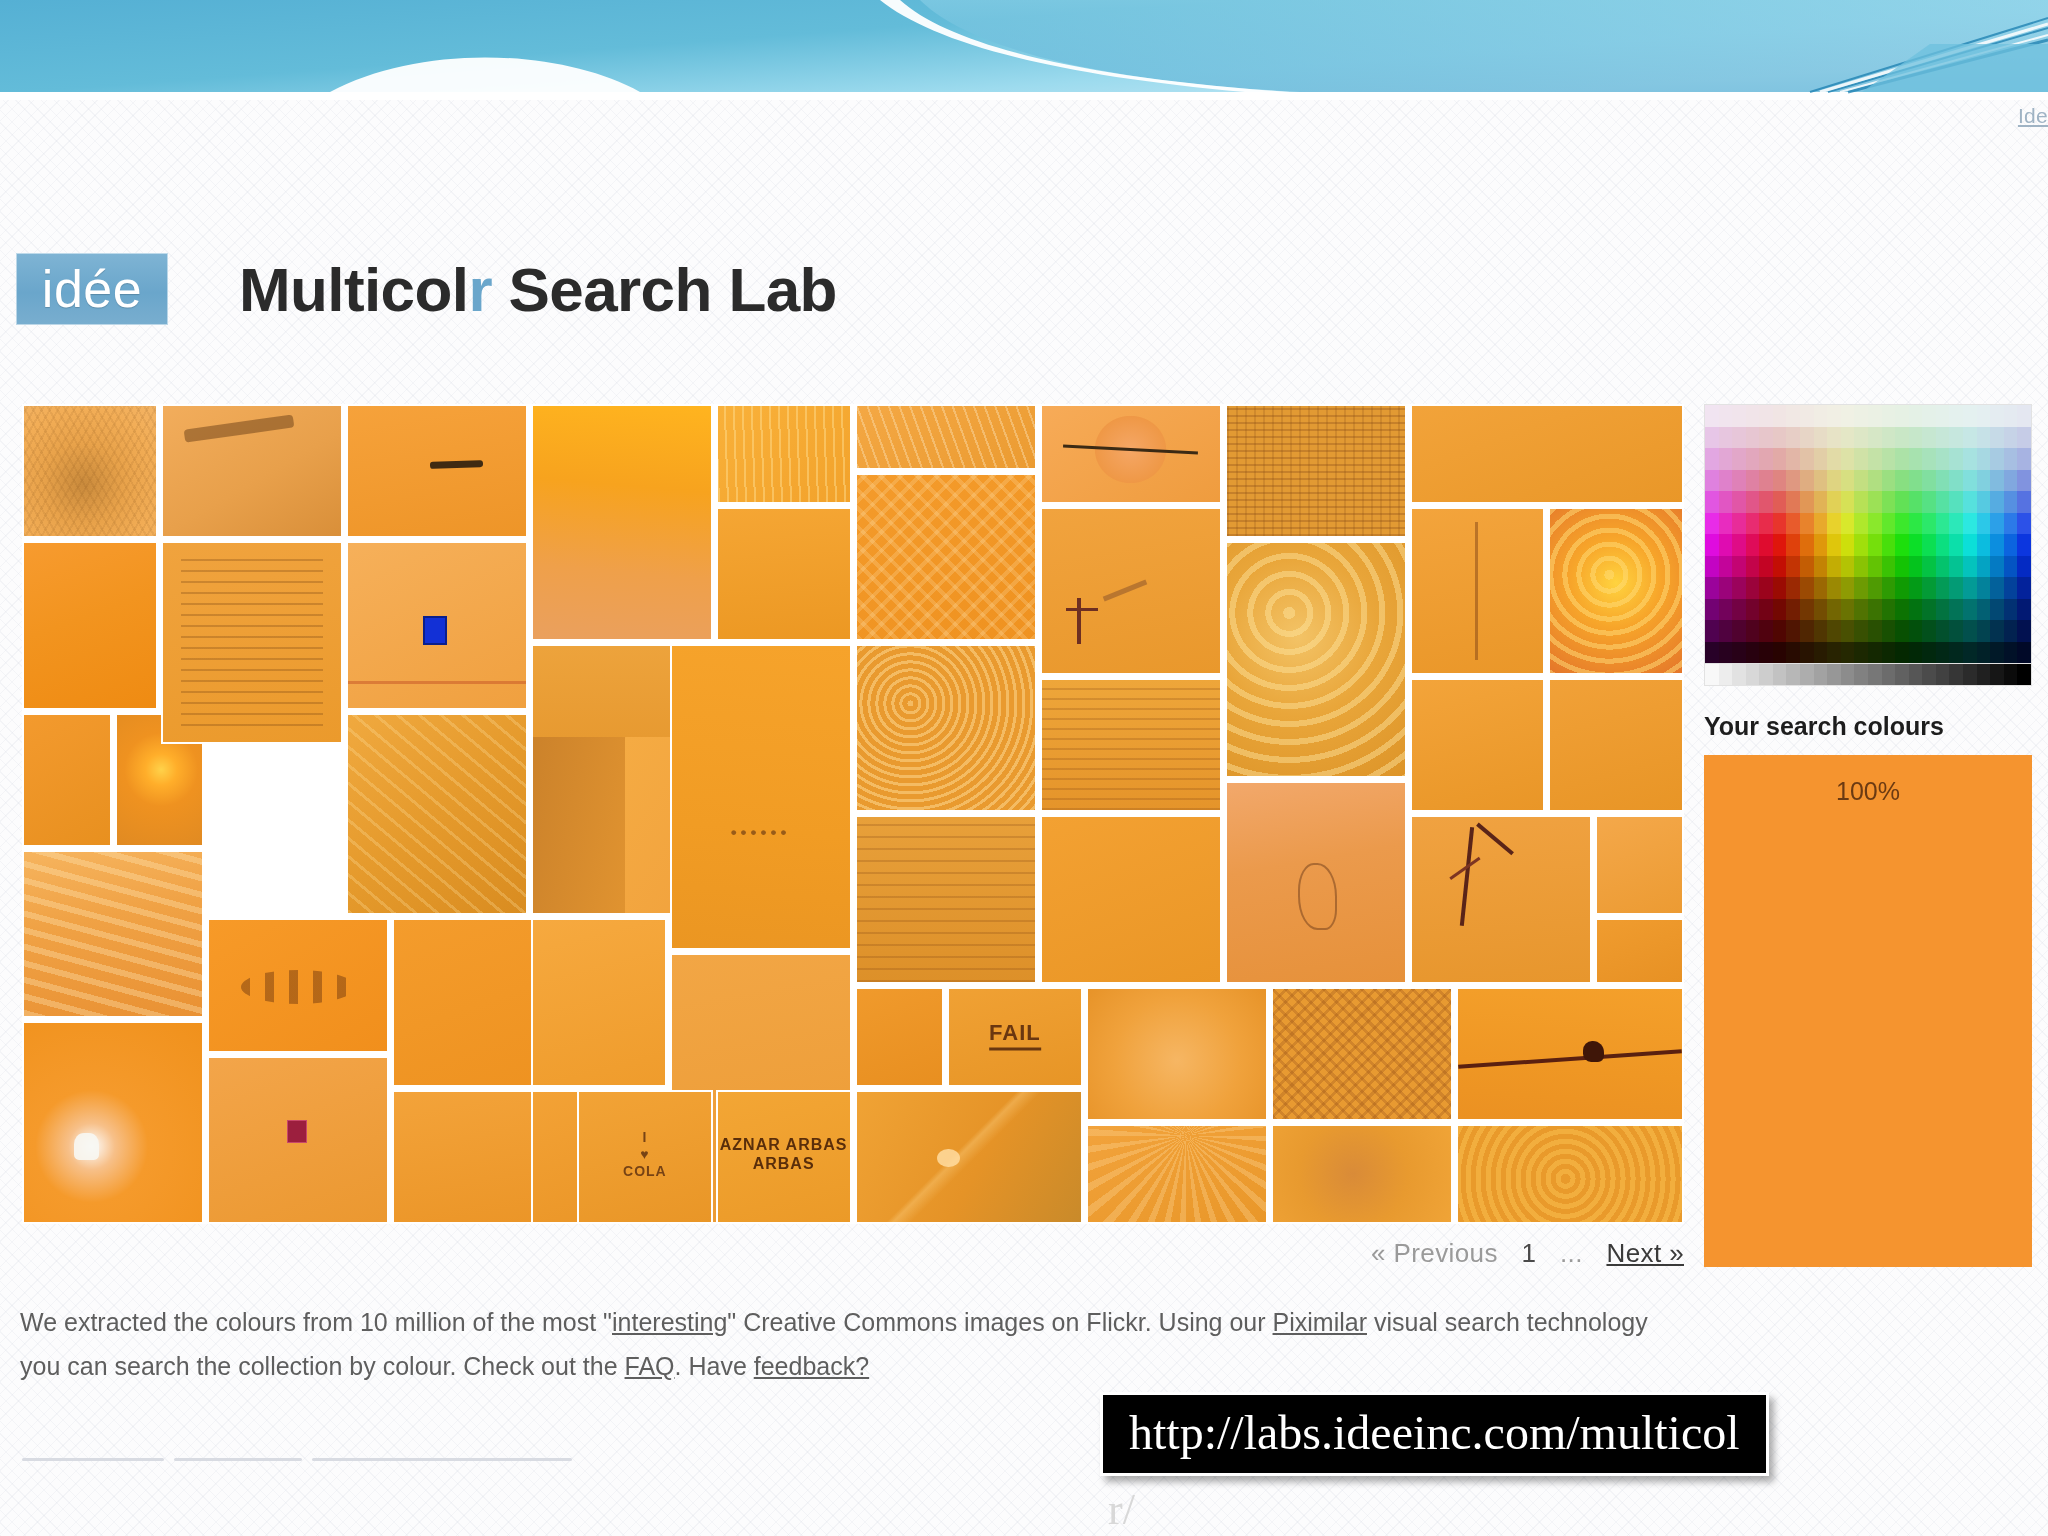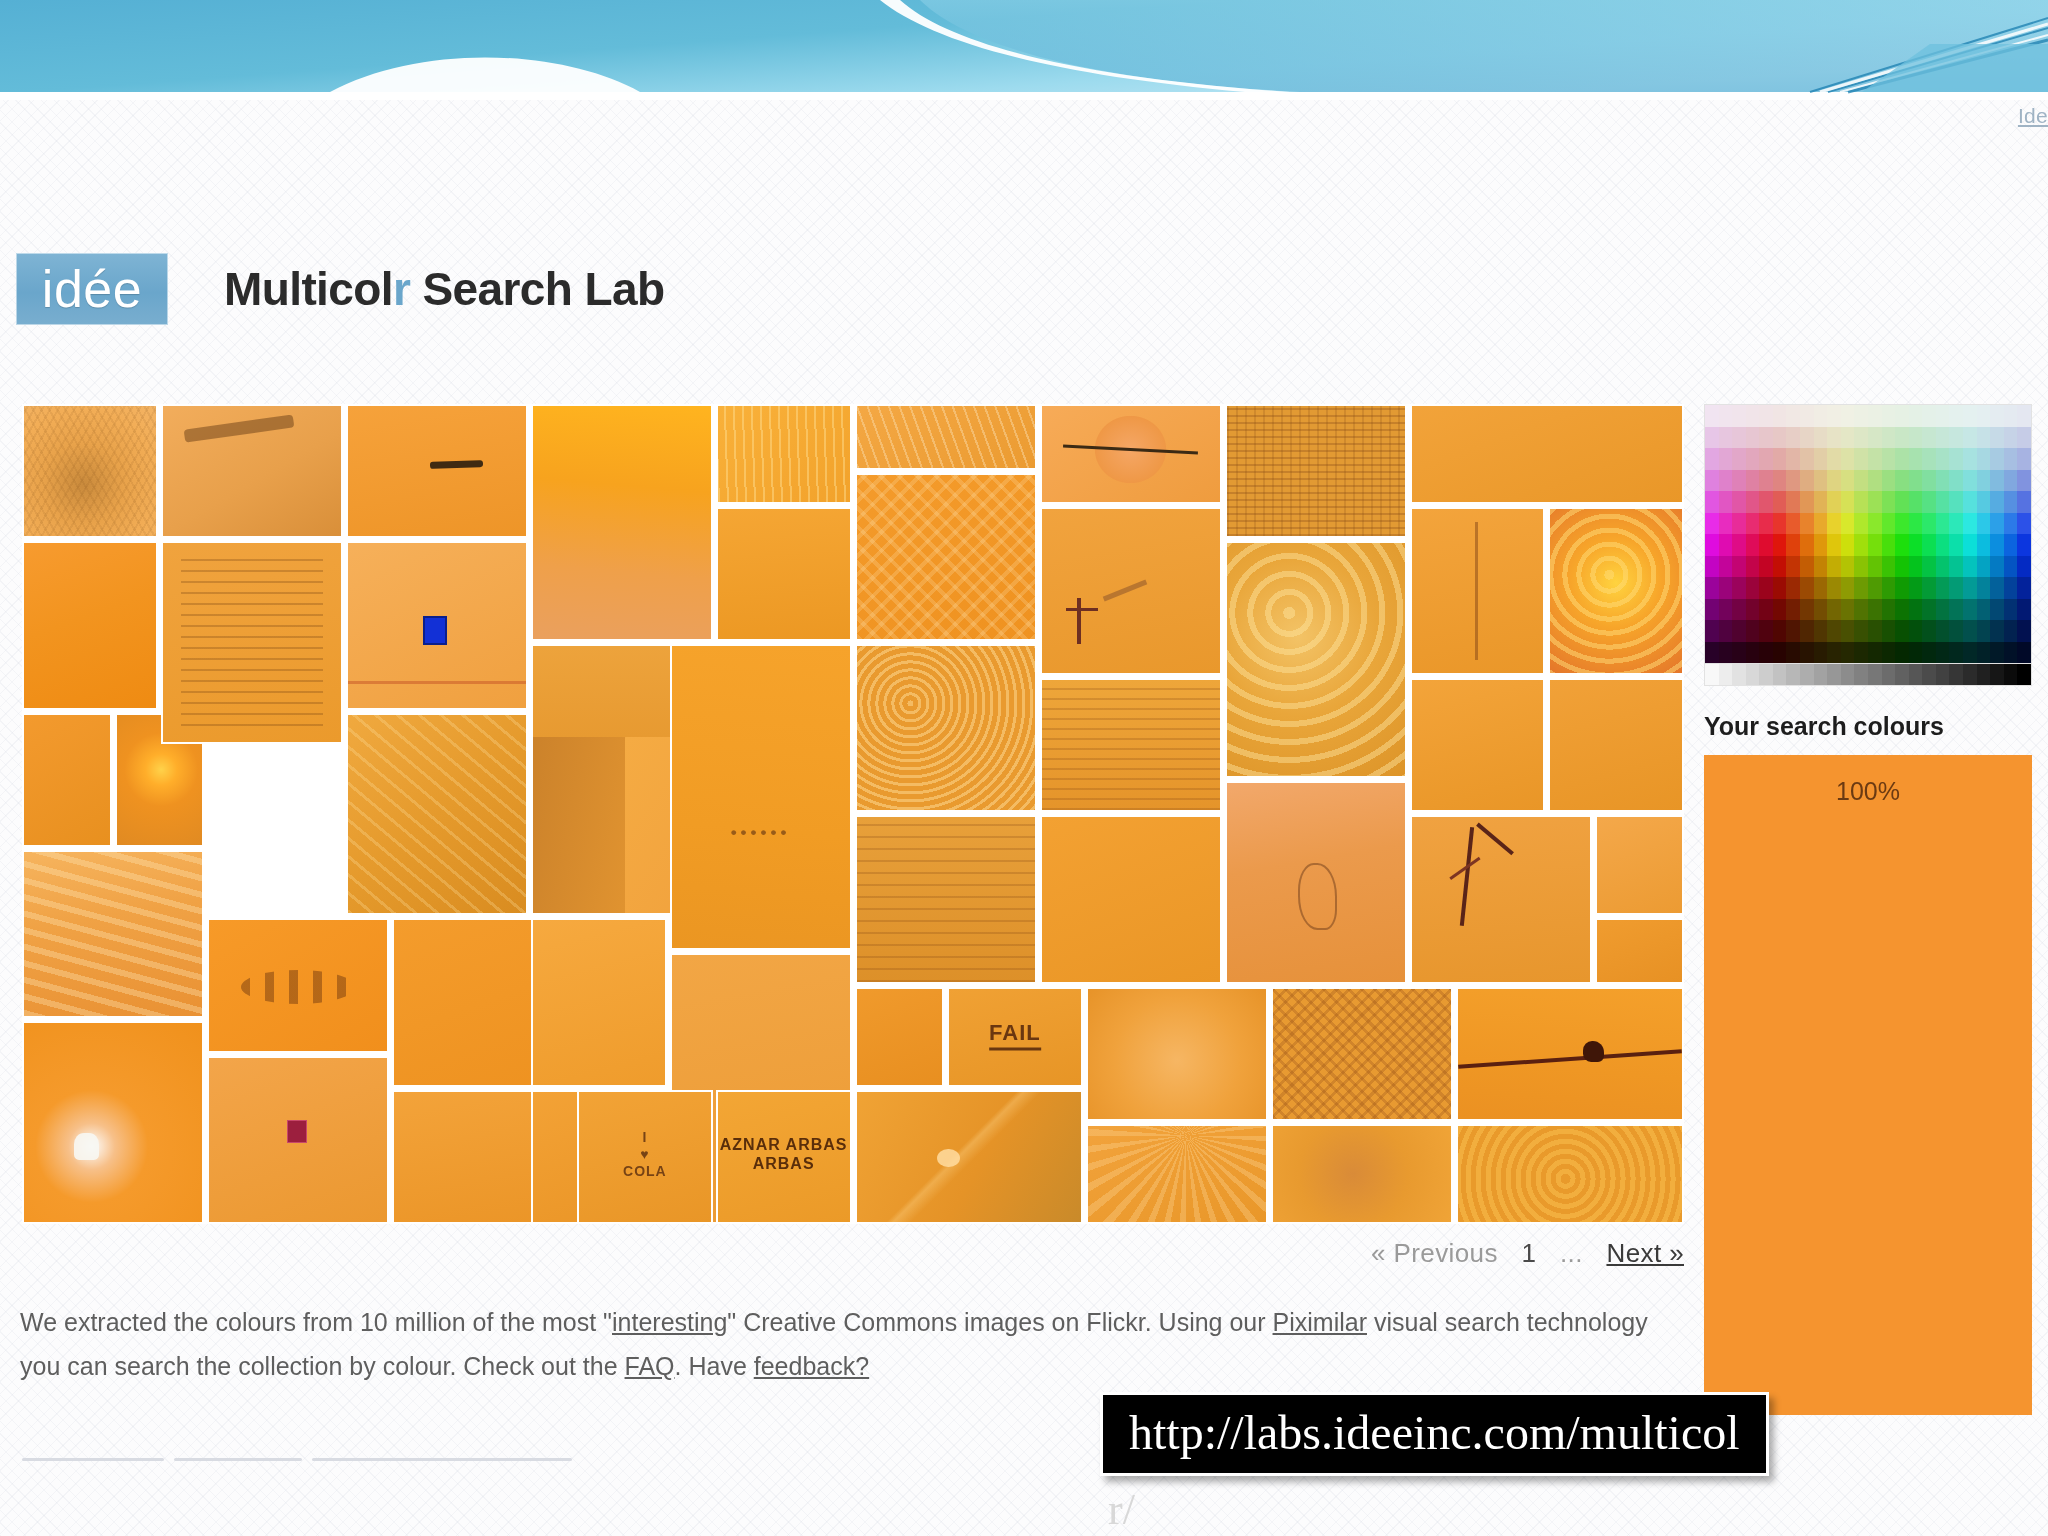--- a/index.html
+++ b/index.html
@@ -41,21 +41,21 @@
     width: 152px; height: 72px;
     background: linear-gradient(180deg,#7fb4d4 0%,#6aa6cb 55%,#79aecf 100%);
     display: flex; align-items: center; justify-content: center;
     box-shadow: 0 0 0 1px rgba(255,255,255,.5) inset;
   }
   #logo-text {
     color: #ffffff; font-size: 52px; font-weight: 400; letter-spacing: .5px;
     text-shadow: 0 1px 1px rgba(0,0,0,.18);
   }
   #app-title {
-    margin-left: 56px; font-size: 46px; font-weight: bold; color: #2b2b2b;
+    margin-left: 71px; font-size: 62px; font-weight: bold; color: #2b2b2b;
     letter-spacing: -.6px; white-space: nowrap;
   }
   #app-title .accent { color: #6aa6cb; }
 
   
   #mosaic {
     position: absolute; left: 22px; top: 404px;
     width: 1662px; height: 820px;
     background: #ffffff;
     overflow: hidden;
@@ -94,21 +94,21 @@
   #gray-strip {
     width: 328px; height: 22px;
     display: grid; grid-template-columns: repeat(24, 1fr);
     border: 1px solid #e2e2e2; border-top: none;
   }
   .sw { width: 100%; height: 100%; }
   #search-colours-label {
     margin-top: 26px; font-size: 25px; font-weight: bold; color: #1d1d1d;
   }
   #search-swatch {
-    margin-top: 14px; width: 328px; height: 660px;
+    margin-top: 14px; width: 328px; height: 512px;
     background: #f5942f;
     position: relative;
   }
   #swatch-pct {
     position: absolute; left: 0; right: 0; top: 22px;
     text-align: center; font-size: 25px; color: #6b3a12;
   }
 
   
   #pagination {

